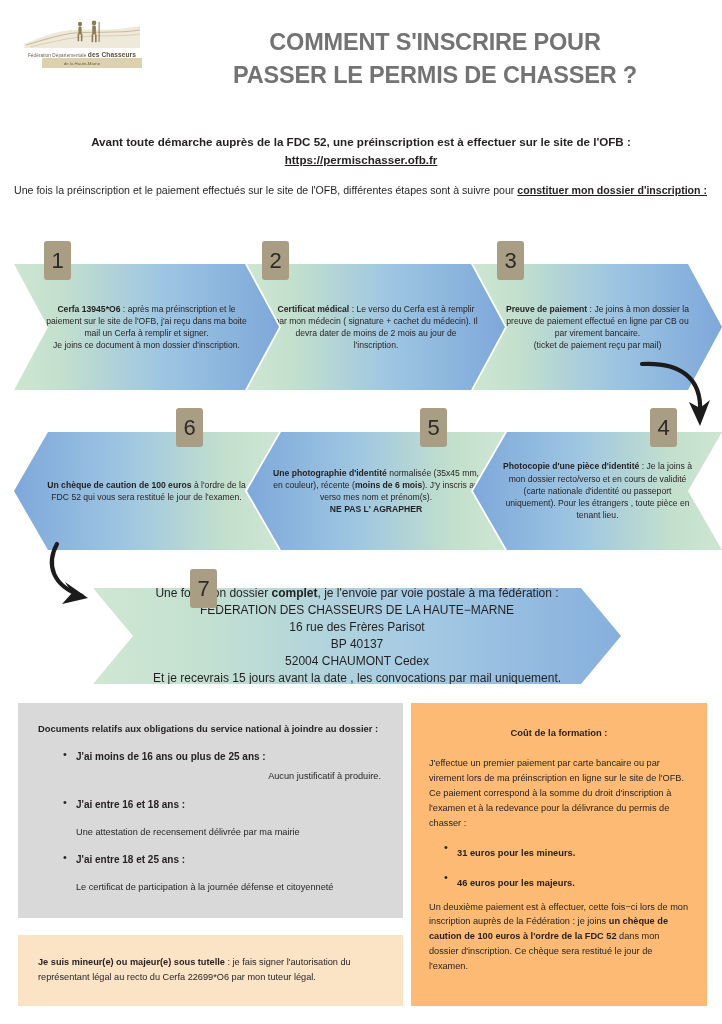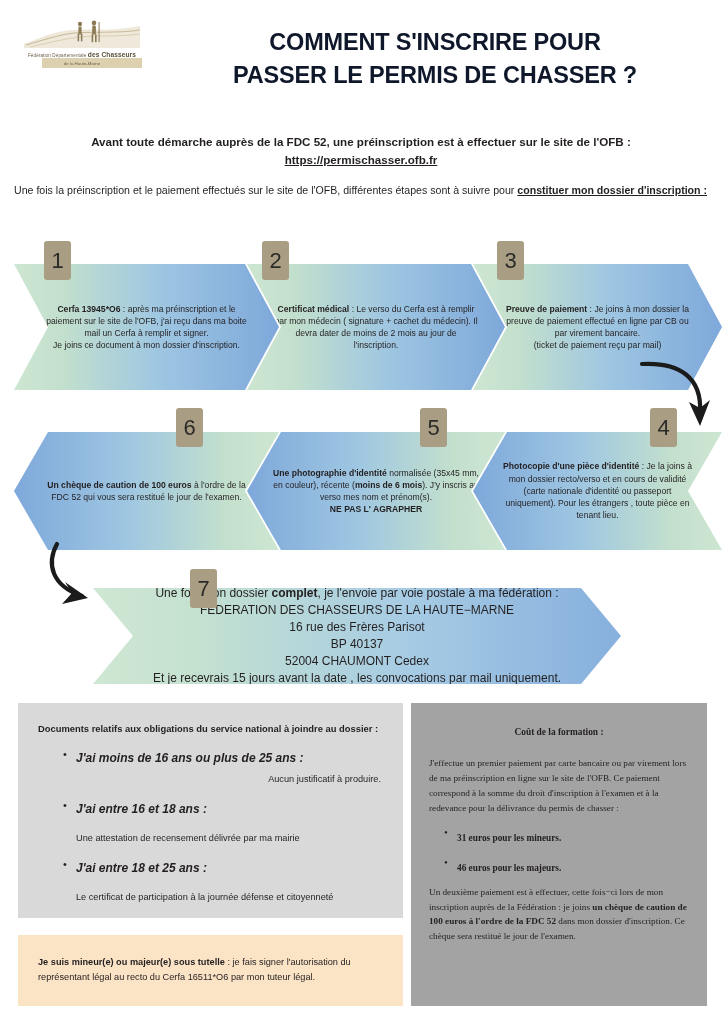--- a/index.html
+++ b/index.html
@@ -31,21 +31,21 @@
     text-align: center; font-size: 4.4px; color: #6d6049;
   }
   .logo-band {
     position: absolute; left: 20px; top: 40px; width: 100px; height: 10px;
     background: #ddd0ae;
   }
   .title {
     position: absolute; left: 160px; top: 26px; width: 550px;
     text-align: center;
     font-size: 23.5px; font-weight: bold; line-height: 1.42;
-    letter-spacing: -0.2px; color: #0f172a;
+    letter-spacing: -0.2px; color: #737373;
   }
 
   
   .intro-bold {
     position: absolute; left: 14px; top: 133px; width: 694px;
     text-align: center; font-size: 11.6px; font-weight: bold; line-height: 1.55;
   }
   .intro-url { text-decoration: underline; }
   .intro-text {
     position: absolute; left: 14px; top: 182px; width: 694px;
@@ -84,35 +84,35 @@
     font-size: 22px; color: #2b2b28;
     font-family: "Liberation Sans", sans-serif;
     z-index: 5;
   }
 
   .arrow { position: absolute; z-index: 6; }
 
   
   .box { position: absolute; }
   .box-grey { background: #d9d9d9; }
-  .box-blue { background: #a3a3a3; font-family: Liberation Serif, serif; }
+  .box-blue { background: #fdba74; }
   .box-peach { background: #fbe3c6; }
 
   .box-title {
     font-size: 9.4px; font-weight: bold; line-height: 1.6;
     text-align: justify;
   }
   .box-title.center { text-align: center; }
   .box p { font-size: 9.2px; line-height: 1.62; }
   .box ul { list-style: none; }
   .box li { position: relative; padding-left: 16px; margin-bottom: 4px; }
   .box li::before {
     content: "•"; position: absolute; left: 3px; top: -1px; font-size: 11px;
   }
-  .li-head { font-size: 12px; font-weight: bold; line-height: 1.6; font-style: italic; }
+  .li-head { font-size: 10px; font-weight: bold; line-height: 1.6; }
   .li-body { font-size: 9.2px; line-height: 1.6; margin-top: 12px; }
   .peach-text { font-size: 9.2px; line-height: 1.62; }
   .peach-text b { font-weight: bold; }
   .blue-p { margin-bottom: 11px; }
   .blue-li { font-weight: bold; font-size: 9.3px; }
 </style>
 </head>
 <body>
 
 <div class="page">
@@ -256,17 +256,17 @@
         <span class="blue-li">46 euros pour les majeurs.</span>
       </li>
     </ul>
     <p style="margin-top:10px;">
       <span>Un deuxième paiement est à effectuer, cette fois−ci lors de mon inscription auprès de la Fédération : je joins </span><b>un chèque de caution de 100 euros à l'ordre de la FDC 52</b><span> dans mon dossier d'inscription. Ce chèque sera restitué le jour de l'examen.</span>
     </p>
   </div>
 
   <div class="box box-peach" style="left:18px; top:935px; width:385px; height:71px; padding:20px 20px 0 20px;">
     <div class="peach-text">
-      <b>Je suis mineur(e) ou majeur(e) sous tutelle</b><span> : je fais signer l'autorisation du représentant légal au recto du Cerfa 16511*O6 par mon tuteur légal.</span>
+      <b>Je suis mineur(e) ou majeur(e) sous tutelle</b><span> : je fais signer l'autorisation du représentant légal au recto du Cerfa 22699*O6 par mon tuteur légal.</span>
     </div>
   </div>
 
 </div>
 
 </body></html>

